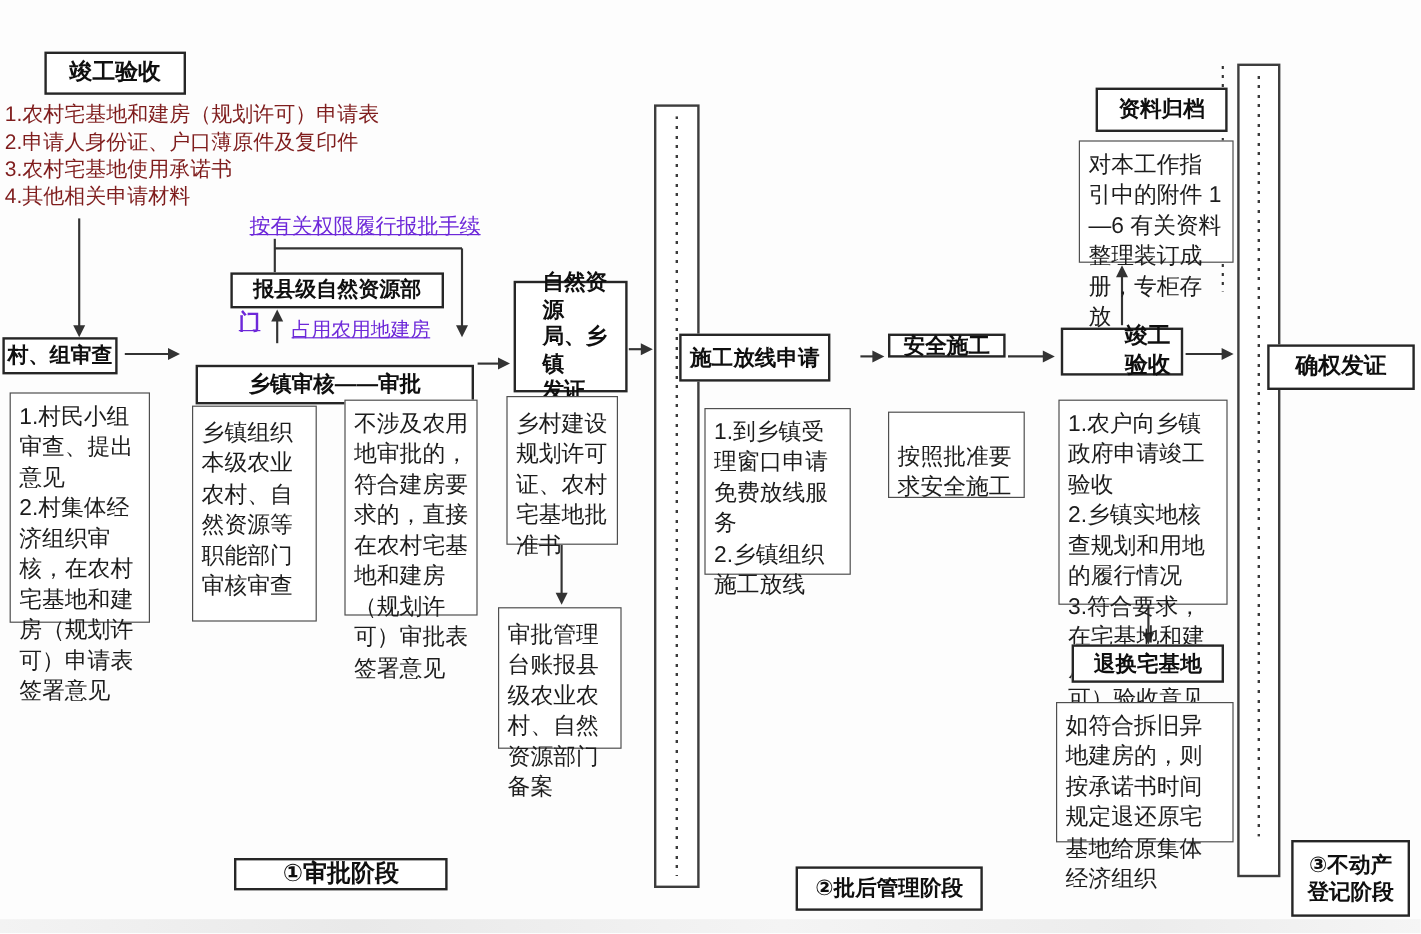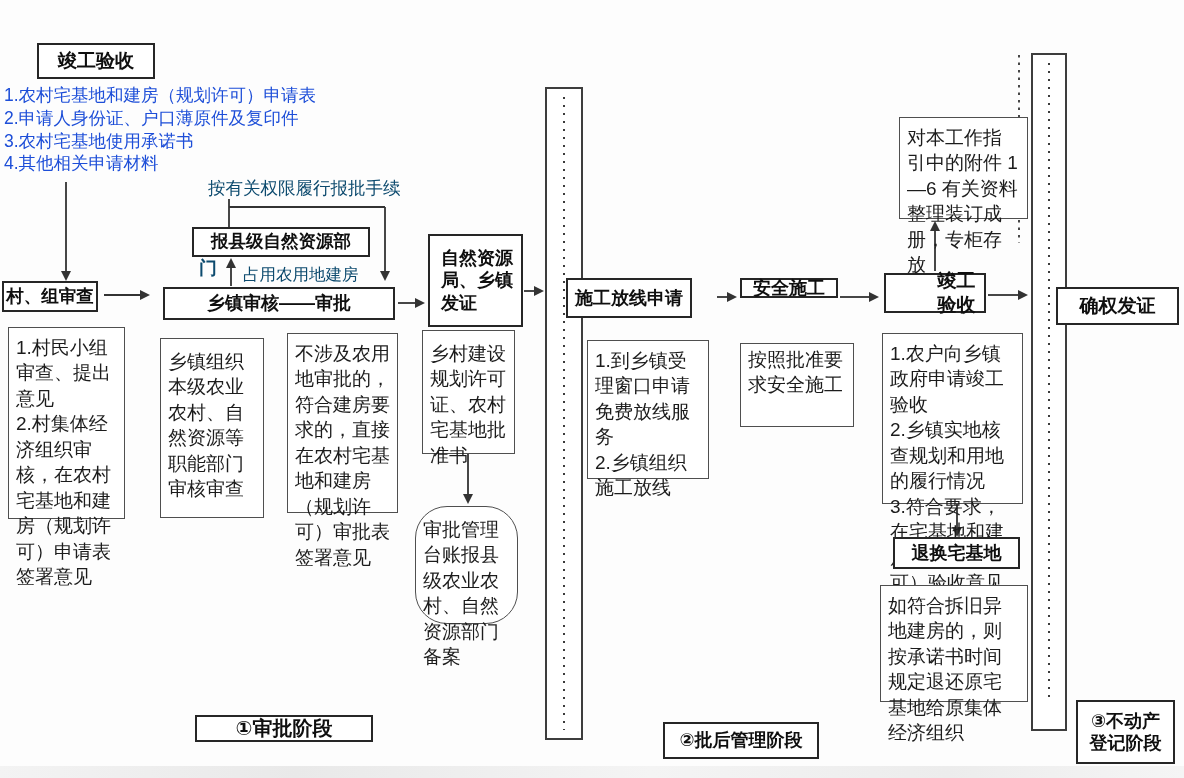--- a/index.html
+++ b/index.html
@@ -19,57 +19,57 @@
   .hbox {
     position:absolute; z-index:3; background:#fff; border:2px solid #262626;
     box-sizing:border-box; display:flex; align-items:center; justify-content:center;
     font-weight:700; color:#0f0f0f; text-align:center; white-space:pre-line; line-height:1.25;
   }
   .dbox {
     position:absolute; z-index:3; background:#fff; border:1.5px solid #4f4f4f;
     box-sizing:border-box; padding:7px 7px; font-size:19px; line-height:1.34;
     color:#1c1c1c; white-space:pre-line; text-align:left;
   }
-  .ann { position:absolute; z-index:3; font-size:17px; color:#0c4a6e; white-space:nowrap; }
+  .ann { position:absolute; z-index:3; font-size:17px; color:#6d28d9; white-space:nowrap;text-decoration:underline; }
 
   .sep { position:absolute; z-index:2; background:#fff; border:2px solid #3d3d3d; box-sizing:border-box; }
   .sep .dots {
     position:absolute; left:50%; transform:translateX(-50%); width:2px;
     background-image:repeating-linear-gradient(to bottom,#3b3b3b 0 2.5px, transparent 2.5px 8px);
   }
 
   
   #b-farmer   { left:37px;  top:43px;  width:118px; height:36px; font-size:19px; }
   #t-materials{ left:4px;   top:84px;  width:450px; font-size:17.5px; line-height:1.3;
-                white-space:pre-line; position:absolute; z-index:3; color:#1d4ed8; }
+                white-space:pre-line; position:absolute; z-index:3; color:#7f1d1d; }
   #b-village  { left:2px;   top:281px; width:96px;  height:31px; font-size:17.5px; }
   #d-village  { left:8px;   top:327px; width:117px; height:192px; }
 
   #ann-proc   { left:208px; top:176px; font-size:17.5px; }
   #b-county   { left:192px; top:227px; width:178px; height:30px; font-size:17.5px; }
   #ann-men    { left:199px; top:256px; font-size:18px; font-weight:700; }
   #ann-occupy { left:243px; top:264px; font-size:16.5px; }
 
-  #b-town     { left:163px; top:287px; width:232px; height:33px; font-size:18px; }
+  #b-town     { left:163px; top:304px; width:232px; height:33px; font-size:18px; }
   #d-town1    { left:160px; top:338px; width:104px; height:180px; padding-top:10px; }
   #d-town2    { left:287px; top:333px; width:111px; height:180px; }
 
   #b-issue    { left:428px; top:234px; width:95px;  height:93px; font-size:18px;
-                justify-content:flex-start; text-align:left; padding-left:11px; }
+                justify-content:flex-start; text-align:left; padding-left:22px; }
   #d-cert     { left:422px; top:330px; width:93px;  height:124px; padding-top:10px; }
-  #d-ledger   { left:415px; top:506px; width:103px; height:118px; padding-top:10px;border-radius:32px; }
+  #d-ledger   { left:415px; top:506px; width:103px; height:118px; padding-top:10px; }
 
   #sep-mid    { left:545px; top:87px;  width:38px;  height:653px; }
   #sep-mid .dots { top:8px; bottom:8px; }
 
   
   #b-fangxian { left:566px; top:278px; width:126px; height:40px; font-size:18px; }
   #d-fangxian { left:587px; top:340px; width:122px; height:139px; }
   #b-anquan   { left:740px; top:278px; width:98px;  height:20px; font-size:18px; }
-  #d-anquan   { left:740px; top:343px; width:114px; height:84px; padding-top:3px; }
+  #d-anquan   { left:740px; top:343px; width:114px; height:72px; padding-top:25px; }
   #b-jungong  { left:884px; top:273px; width:102px; height:40px; font-size:19px;padding-left:43px; }
   #d-jungong  { left:882px; top:333px; width:141px; height:171px; }
   #b-guidang  { left:913px; top:73px;  width:110px; height:37px; font-size:18px; }
   #d-guidang  { left:899px; top:117px; width:129px; height:102px; }
   #b-tuihuan  { left:893px; top:537px; width:127px; height:32px; font-size:18px; }
   #d-tuihuan  { left:880px; top:585px; width:148px; height:117px; }
 
   #sep-right  { left:1031px; top:53px; width:36px; height:678px; }
   #sep-right .dots { top:8px; bottom:32px; }
 
@@ -201,20 +201,21 @@
 2.乡镇组织施工放线</div>
 
   <div class="hbox" id="b-anquan">安全施工</div>
   <div class="dbox" id="d-anquan">按照批准要求安全施工</div>
 
   <div class="hbox" id="b-jungong">竣工验收</div>
   <div class="dbox" id="d-jungong">1.农户向乡镇政府申请竣工验收
 2.乡镇实地核查规划和用地的履行情况
 3.符合要求，在宅基地和建房（规划许可）验收意见表提出验收意见</div>
 
+  <div class="hbox" id="b-guidang">资料归档</div>
   <div class="dbox" id="d-guidang">对本工作指引中的附件 1—6 有关资料整理装订成册，专柜存放</div>
 
   <div class="hbox" id="b-tuihuan">退换宅基地</div>
   <div class="dbox" id="d-tuihuan">如符合拆旧异地建房的，则按承诺书时间规定退还原宅基地给原集体经济组织</div>
 
   <div class="hbox" id="b-quanzheng">确权发证</div>
 
   <div class="hbox" id="s1">①审批阶段</div>
   <div class="hbox" id="s2">②批后管理阶段</div>
   <div class="hbox" id="s3">③不动产

